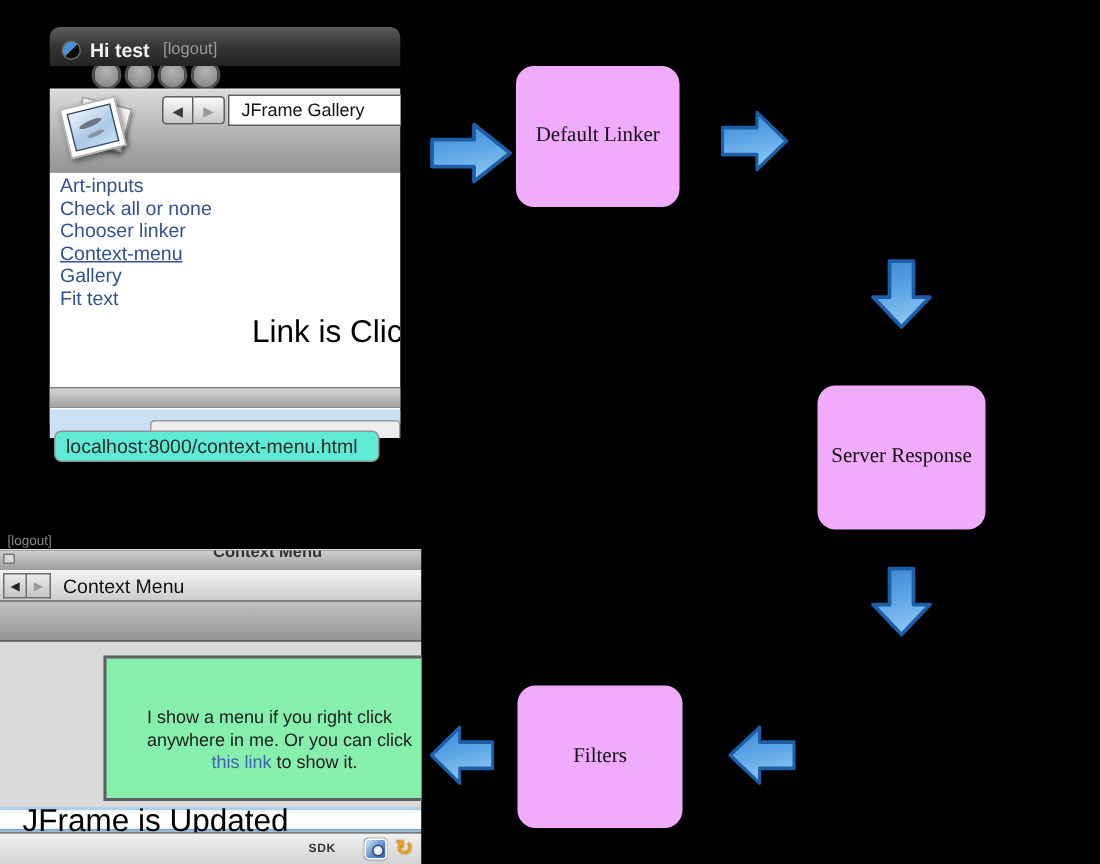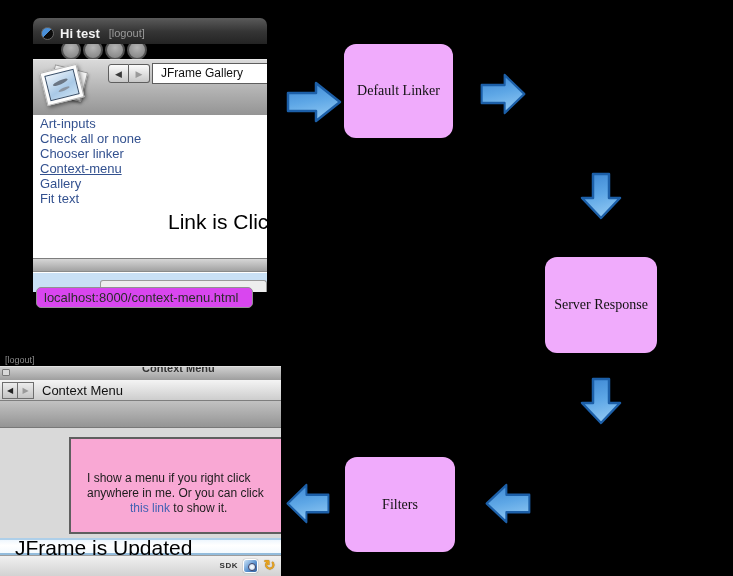--- a/index.html
+++ b/index.html
@@ -54,21 +54,21 @@
   .g-link { font-size:13px; line-height:15px; color:#33518f; white-space:nowrap; }
   .g-link.u { text-decoration:underline; }
   .annot { position:absolute; color:#000; font-size:21px; white-space:nowrap; }
   .annot.link-annot { left:135px; top:95px; }
   .g-bottombar { position:absolute; left:0; top:240px; width:234px; height:14px;
                  background:linear-gradient(#d6d6d6,#a2a2a2); border-top:1px solid #7d7d7d;
                  border-bottom:1px solid #8a8a8a; }
   .g-bluestrip { position:absolute; left:0; top:255px; width:234px; height:19px; background:#c9e0f5; }
   .g-substrip-box { position:absolute; left:67px; top:7px; width:167px; height:12px; background:#ededed;
                     border:1px solid #9a9a9a; border-bottom:none; border-radius:3px 3px 0 0; }
-  .g-tooltip { position:absolute; left:3px; top:269px; width:217px; height:21px; background:#d946ef;
+  .g-tooltip { position:absolute; left:3px; top:269px; width:217px; height:21px; background:#5eead4;
                border:1px solid #919191; border-radius:5px; font-size:13px; color:#2b2b2b;
                padding:2px 0 0 7px; white-space:nowrap; overflow:hidden; }
 
   
   .cwin { position:absolute; left:0; top:347px; width:281px; height:229px; overflow:hidden; }
   .c-logout { position:absolute; left:5px; top:8px; font-size:9px; color:#8a8a8a; }
   .c-minibar { position:absolute; left:0; top:19px; width:281px; height:14px;
                background:linear-gradient(#cfcfcf,#9e9e9e); border-top:1px solid #e0e0e0; overflow:hidden; }
   .c-clipped-title { position:absolute; left:142px; top:-5px; font-size:11px; font-weight:bold; color:#333; }
   .c-corner-icon { position:absolute; left:2px; top:2px; width:8px; height:7px; background:#d8d8d8;
@@ -77,32 +77,32 @@
               background:linear-gradient(#f4f4f4,#cdcdcd); border-bottom:1px solid #7e7e7e;
               display:flex; align-items:center; }
   .c-navbtn { width:16px; height:17px; border:1px solid #6e6e6e; background:linear-gradient(#ececec,#c4c4c4);
               display:flex; align-items:center; justify-content:center; font-size:8px; margin-left:2px; }
   .c-navbtn.back { color:#222; }
   .c-navbtn.fwd { color:#9a9a9a; margin-left:0; border-left:none; }
   .c-navtitle { font-size:13px; color:#111; margin-left:8px; }
   .c-toolstrip { position:absolute; left:0; top:54px; width:281px; height:27px;
                  background:linear-gradient(#c2c2c2,#949494); border-bottom:1px solid #787878; }
   .c-content { position:absolute; left:0; top:81px; width:281px; height:110px; background:#d9d9d9; }
-  .c-demobox { position:absolute; left:69px; top:9px; width:237px; height:97px; background:#f9a8d4;
-               border:2px solid #5f5f5f; padding:32px 0 0 16px; }
+  .c-demobox { position:absolute; left:69px; top:9px; width:237px; height:97px; background:#86efac;
+               border:2px solid #5f5f5f; padding:32px 0 0 27px; }
   .c-demoline { font-size:12px; line-height:15px; color:#1c1c1c; white-space:nowrap; }
   .c-demolink { color:#4161b3;margin-left:43px; }
   .c-bluebar { position:absolute; left:0; top:191px; width:281px; height:17px;
                background:linear-gradient(#eef6fd,#ffffff 40%, #f4fafe);
                border-top:2px solid #aecfe9; border-bottom:2px solid #93bcdc; }
   .annot.updated-annot { left:15px; top:189px; }
   .c-statusbar { position:absolute; left:0; top:208px; width:281px; height:21px;
                  background:linear-gradient(#f0f0f0,#d2d2d2); border-top:1px solid #9c9c9c; }
   .c-status-right { position:absolute; right:4px; top:2px; display:flex; align-items:center; }
-  .c-sdk { font-size:8px; font-weight:bold; color:#333; letter-spacing:.5px; margin-right:5px; }
+  .c-sdk { font-size:8px; font-weight:bold; color:#333; letter-spacing:.5px; margin-right:19px; }
   .c-icon-window { width:15px; height:14px; border-radius:3px; margin-right:4px;
                    background:linear-gradient(135deg,#cfe4f7,#5b93d0 55%,#2f5f9e);
                    border:1px solid #fff; box-shadow:0 0 1px #555; position:relative; }
   .c-icon-window::after { content:""; position:absolute; right:1px; bottom:1px; width:6px; height:6px;
                           border-radius:50%; background:radial-gradient(#ffffff,#bcd6ee); border:1px solid #446; }
   .c-icon-refresh { width:15px; height:15px; font-size:14px; line-height:15px; font-weight:bold;
                     color:#e8a31f; text-shadow:0 0 1px #7a5200; text-align:center; }
 </style>
 </head>
 <body>

